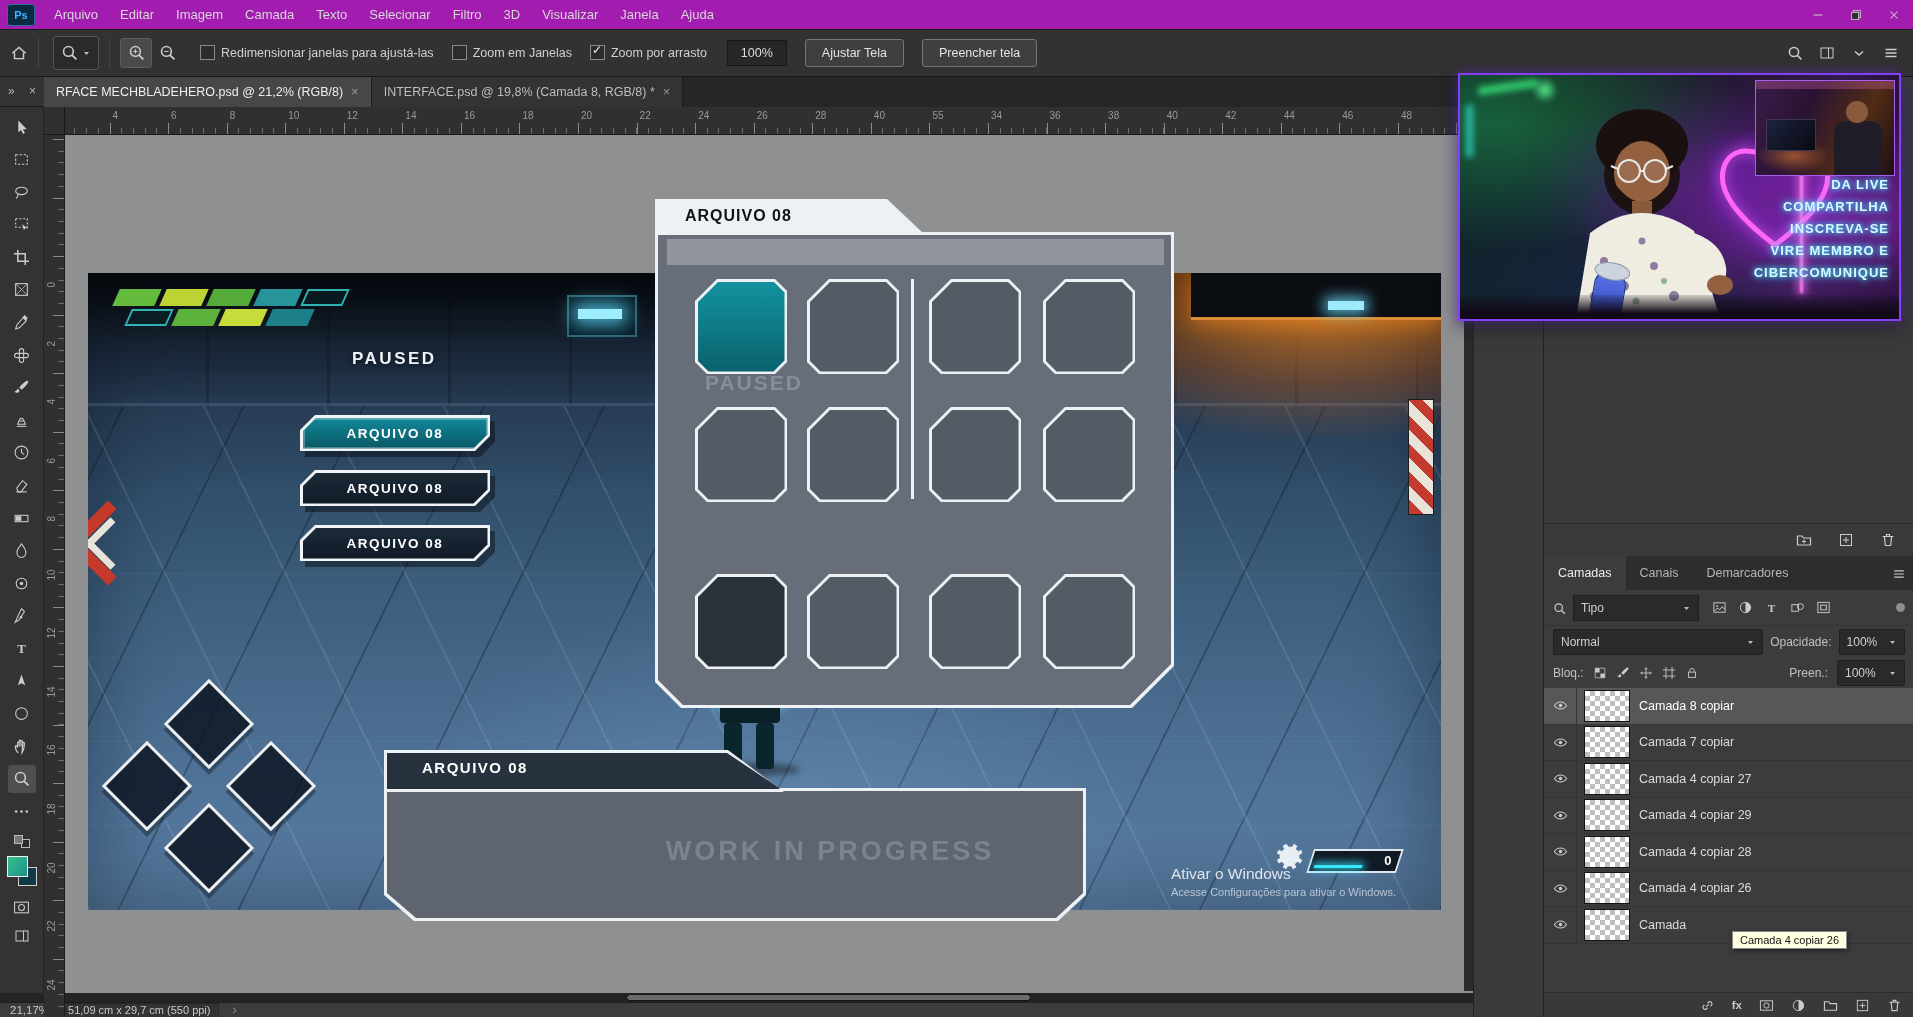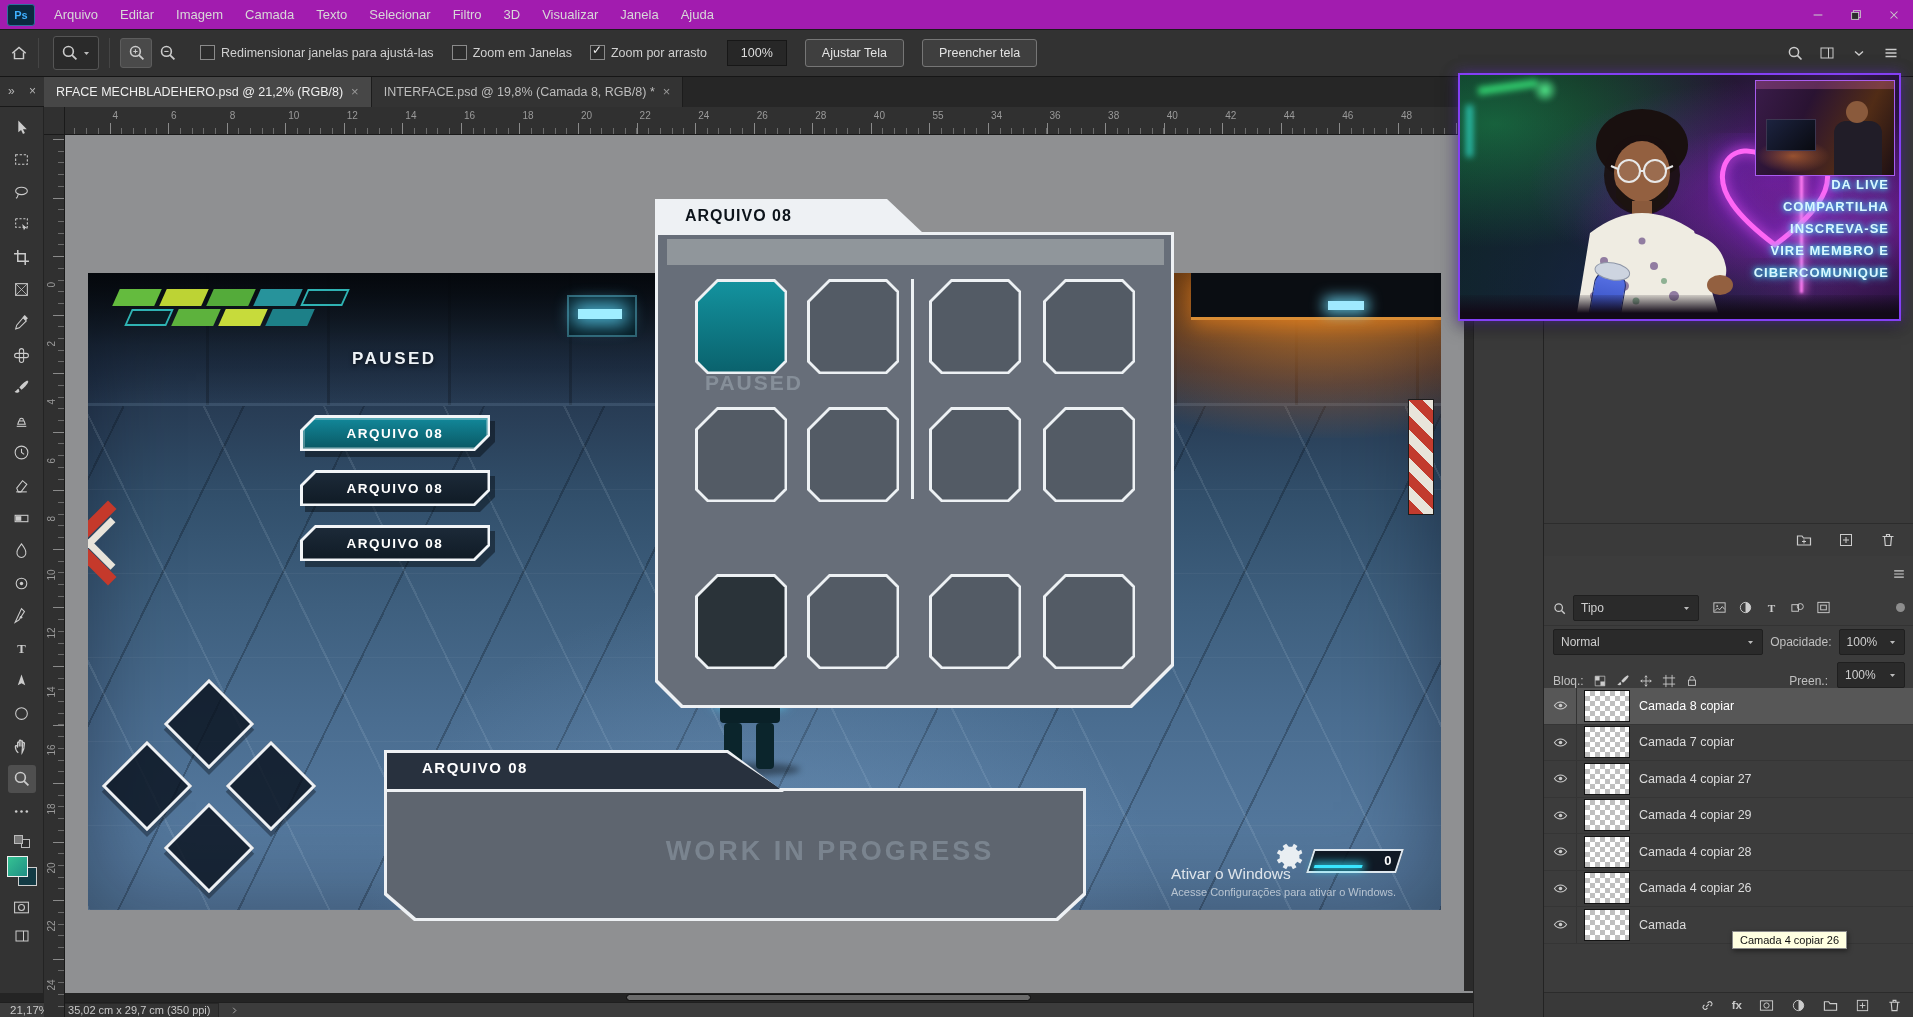--- a/index.html
+++ b/index.html
@@ -218,21 +218,21 @@
      align-items:center;justify-content:space-between;padding:0 7px;color:#cfcfcf;font-size:12px}
   #filter-select{width:110px}
   #filter-icons{display:flex;gap:11px;margin-left:6px}
   .f-ic{display:flex;align-items:center;color:#c8c8c8}
   .fx{font-size:11.5px;font-weight:bold;color:#c8c8c8}
   .f-toggle{margin-left:auto;width:9px;height:9px;border-radius:50%;background:#8d8d8d}
   .blend-row{position:absolute;left:0;top:70px;right:0;height:32px;display:flex;align-items:center;
      gap:7px;padding:0 9px;box-sizing:border-box;font-size:12px;color:#c0c0c0}
   #blend-select{width:200px}
   .val-box{width:52px}
-  .lock-row{position:absolute;left:0;top:102px;right:0;height:30px;display:flex;align-items:flex-end;
+  .lock-row{position:absolute;left:0;top:102px;right:0;height:30px;display:flex;align-items:center;
      gap:9px;padding:0 9px;box-sizing:border-box;font-size:12px;color:#c0c0c0}
   #lock-icons{display:flex;gap:9px}
   .l-ic{display:flex;align-items:center}
   .lk-spacer{flex:1}
   #layers-list{position:absolute;left:0;top:132px;right:0;height:305px;overflow:hidden}
   .layer-row{height:36.5px;display:flex;align-items:center;border-bottom:1px solid #353535;box-sizing:border-box}
   .layer-row.selected{background:#575757}
   .eye-cell{width:32px;align-self:stretch;display:flex;align-items:center;justify-content:center;
      border-right:1px solid #333}
   .thumb{width:44px;height:30px;margin:0 10px 0 8px;outline:1px solid #141414;background:#fff;
@@ -741,21 +741,21 @@
   </div>
 
   <div id="hscroll">
       <div class="thumb"></div>
     </div>
   <div id="vscroll">
       <div class="thumb"></div>
     </div>
   <div id="statusbar">
     <span>21,17%</span>
-    <span class="doc-info">35,02 cm x 29,7 cm (350 ppi)</span>
+    <span class="doc-info">51,09 cm x 29,7 cm (550 ppi)</span>
     <span><svg viewBox="0 0 16 16" width="11" height="11">
           <path d="M6 4l4 4-4 4" fill="none" stroke="#aaa" stroke-width="1.4"></path>
         </svg></span>
   </div>
 
   <div id="dock"></div>
   <div id="rightcol">
     <div id="panel-upper">
       <div class="pu-footer" id="pu-footer">
           <div class="f-ic">
@@ -771,20 +771,25 @@
             </svg>
           </div>
           <div class="f-ic">
             <svg viewBox="0 0 16 16" width="16" height="16">
               <path d="M2.5 4.5h11M6.5 4.5v-2h3v2M4.5 4.5l.8 9h5.4l.8-9" fill="none" stroke="#ccc" stroke-width="1.2"></path>
             </svg>
           </div>
         </div>
     </div>
     <div id="layers-panel">
+      <div id="ptabs">
+          <div class="ptab active">Camadas</div>
+          <div class="ptab">Canais</div>
+          <div class="ptab">Demarcadores</div>
+        </div>
       <span class="ptab-menu"><svg viewBox="0 0 16 16" width="14" height="14">
             <path d="M2.5 4.5h11M2.5 8h11M2.5 11.5h11" stroke="#ccc" stroke-width="1.3"></path>
           </svg></span>
       <div class="filter-row">
         <span><svg viewBox="0 0 16 16" width="13" height="13">
               <circle cx="7" cy="7" r="4.6" fill="none" stroke="#ccc" stroke-width="1.5"></circle>
               <path d="M10.4 10.4L14.5 14.5" stroke="#ccc" stroke-width="1.7"></path>
             </svg></span>
         <div class="sel-box" id="filter-select">
           <span>Tipo</span>

